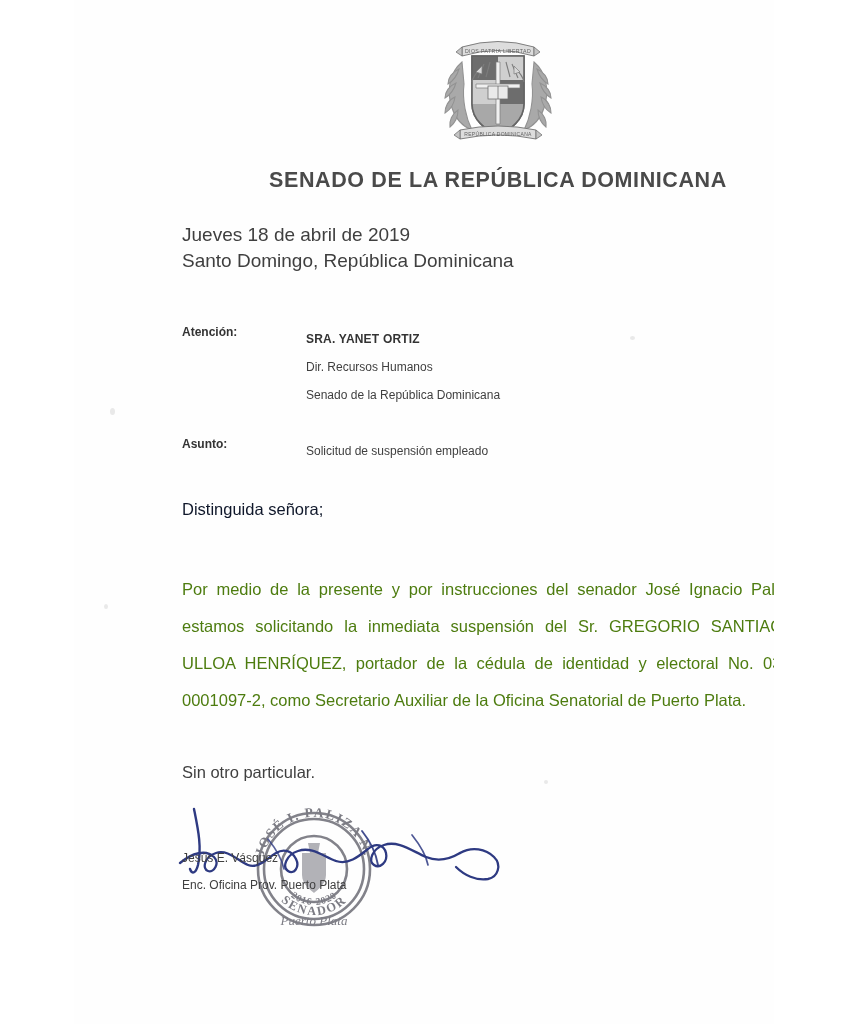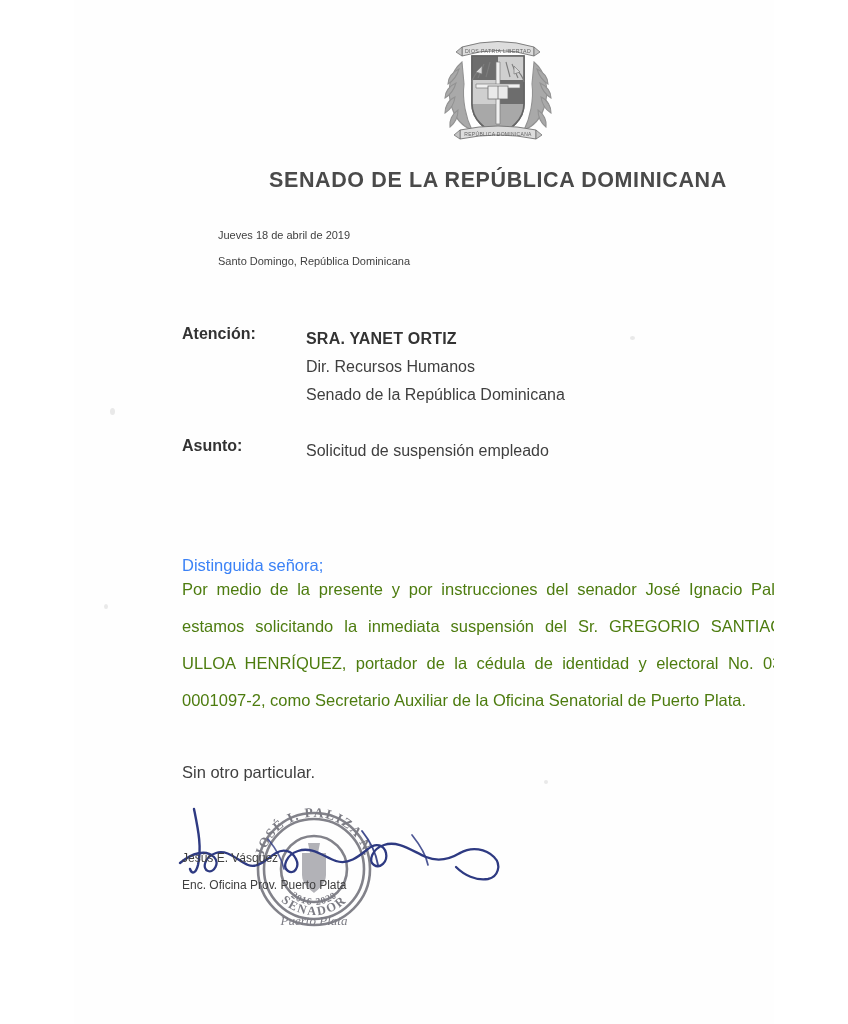--- a/index.html
+++ b/index.html
@@ -46,34 +46,33 @@
     letter-spacing: 0.6px;
     color: #4a4a4a;
     font-family: "Liberation Sans", sans-serif;
   }
 
   
   .date-block {
     position: absolute;
     top: 222px;
     left: 108px;
-    font-size: 11px;
+    font-size: 19px;
     line-height: 26px;
     color: #3f3f3f;
-    margin-left: 36px;
   }
   .date-block div { white-space: nowrap; }
 
   
   .meta {
     position: absolute;
     top: 325px;
     left: 108px;
     width: 620px;
-    font-size: 16px;
+    font-size: 12px;
     color: #3f3f3f;
   }
   .meta-row {
     display: flex;
     align-items: flex-start;
   }
   .meta-label {
     width: 103px;
     flex: 0 0 103px;
     font-weight: bold;
@@ -84,24 +83,24 @@
     font-weight: bold;
     color: #333333;
     letter-spacing: 0.2px;
   }
   .meta-values div { line-height: 28px; margin-left: 21px; }
   .meta-row.subject { margin-top: 28px; }
 
   
   .salutation {
     position: absolute;
-    top: 556px;
+    top: 500px;
     left: 108px;
     font-size: 16.5px;
-    color: #3b82f6;
+    color: #0f172a;
   }
 
   .body-text {
     position: absolute;
     top: 571px;
     left: 108px;
     width: 614px;
     font-size: 16.5px;
     line-height: 37px;
     text-align: justify;

